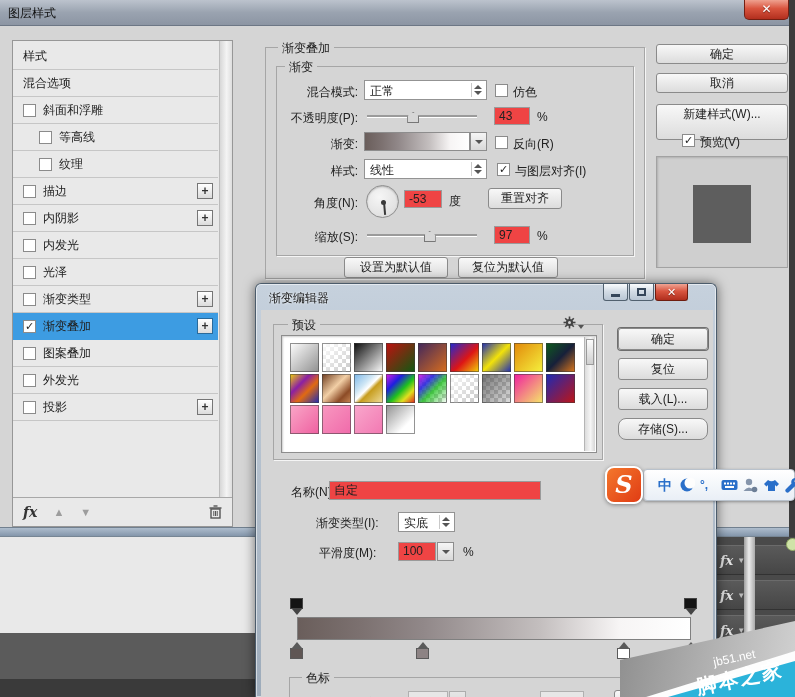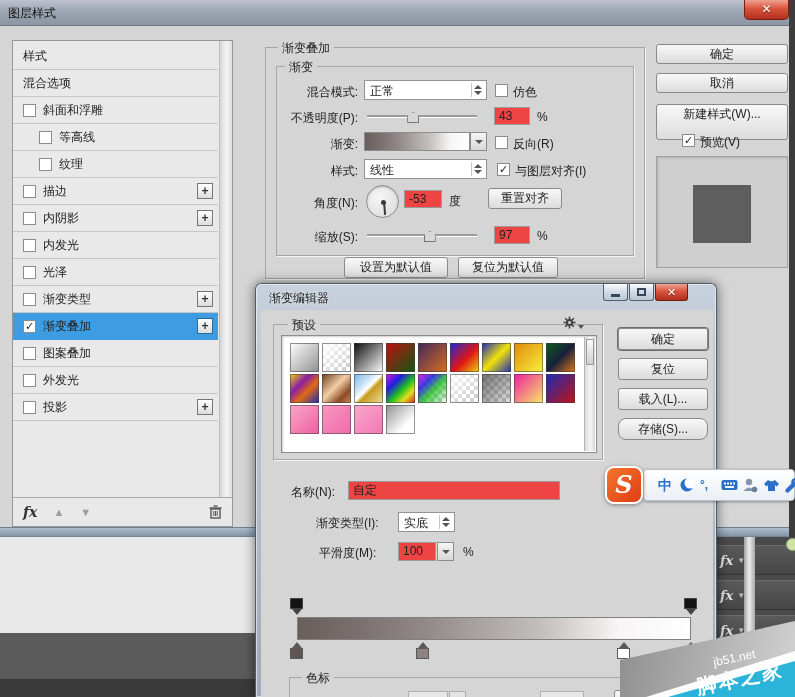--- a/index.html
+++ b/index.html
@@ -396,21 +396,21 @@
         <div class="ge-presets-thumb"></div>
       </div>
     </div>
 
     <div class="btn" style="left:357px;top:18px;width:90px;height:22px;line-height:21px;box-shadow:0 0 0 1px #6e6e6e;">确定</div>
     <div class="btn" style="left:357px;top:48px;width:90px;height:22px;line-height:21px;">复位</div>
     <div class="btn" style="left:357px;top:78px;width:90px;height:22px;line-height:21px;">载入(L)...</div>
     <div class="btn" style="left:357px;top:108px;width:90px;height:22px;line-height:21px;border-radius:8px;">存储(S)...</div>
 
     <span class="lbl" style="left:30px;top:174px;">名称(N):</span>
-    <div class="field" style="left:87px;top:171px;width:212px;height:19px;">自定</div>
+    <div class="field" style="left:68px;top:171px;width:212px;height:19px;">自定</div>
 
     <span class="lbl" style="left:55px;top:205px;">渐变类型(I):</span>
     <div class="dd" style="left:137px;top:202px;width:57px;height:20px;">
       <span class="txt">实底</span>
       <span class="spin">
           <i class="tri-u"></i>
           <i class="tri-d"></i>
         </span>
     </div>
 

